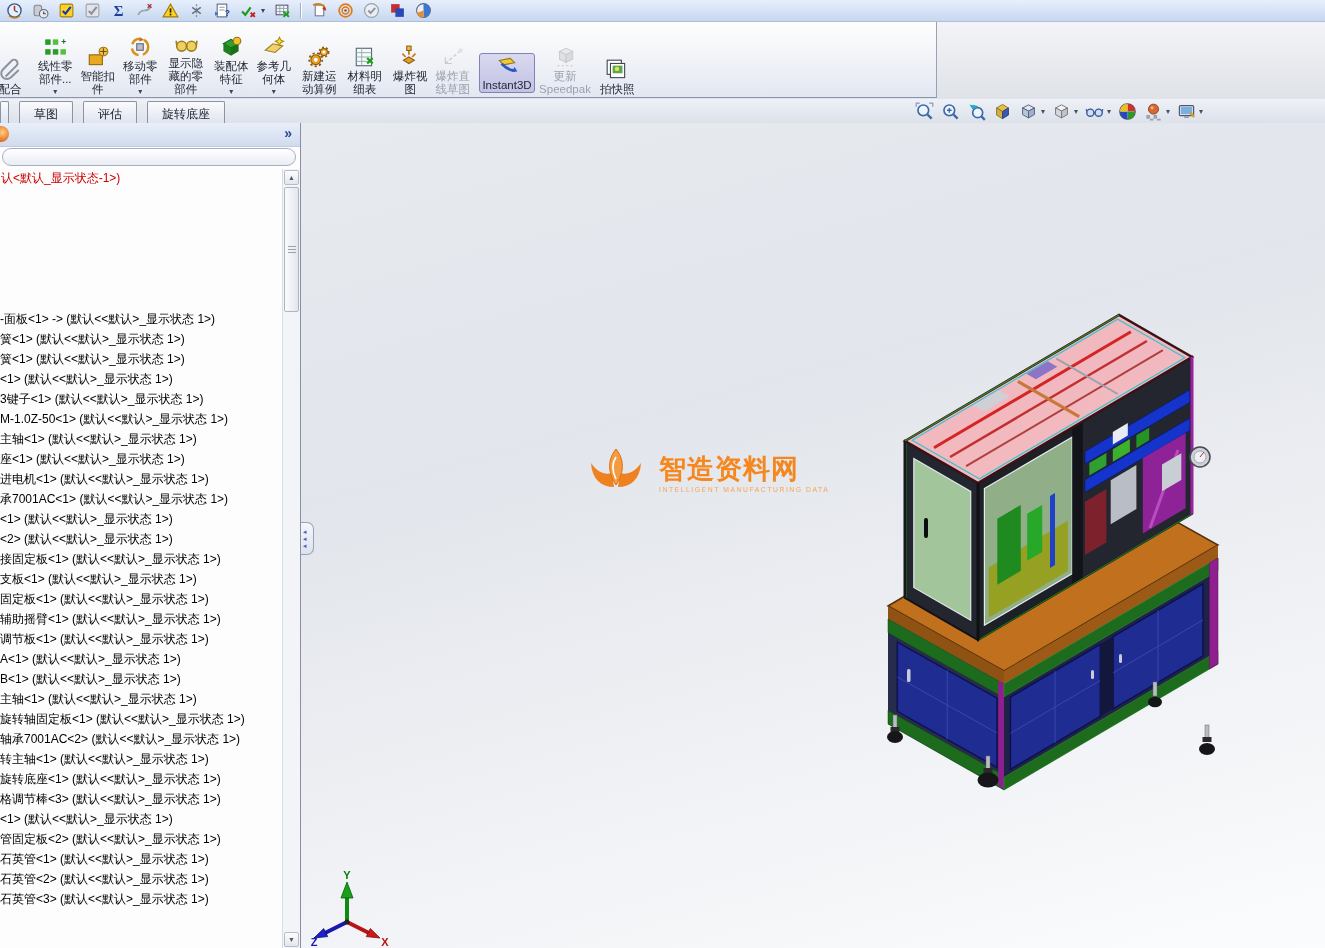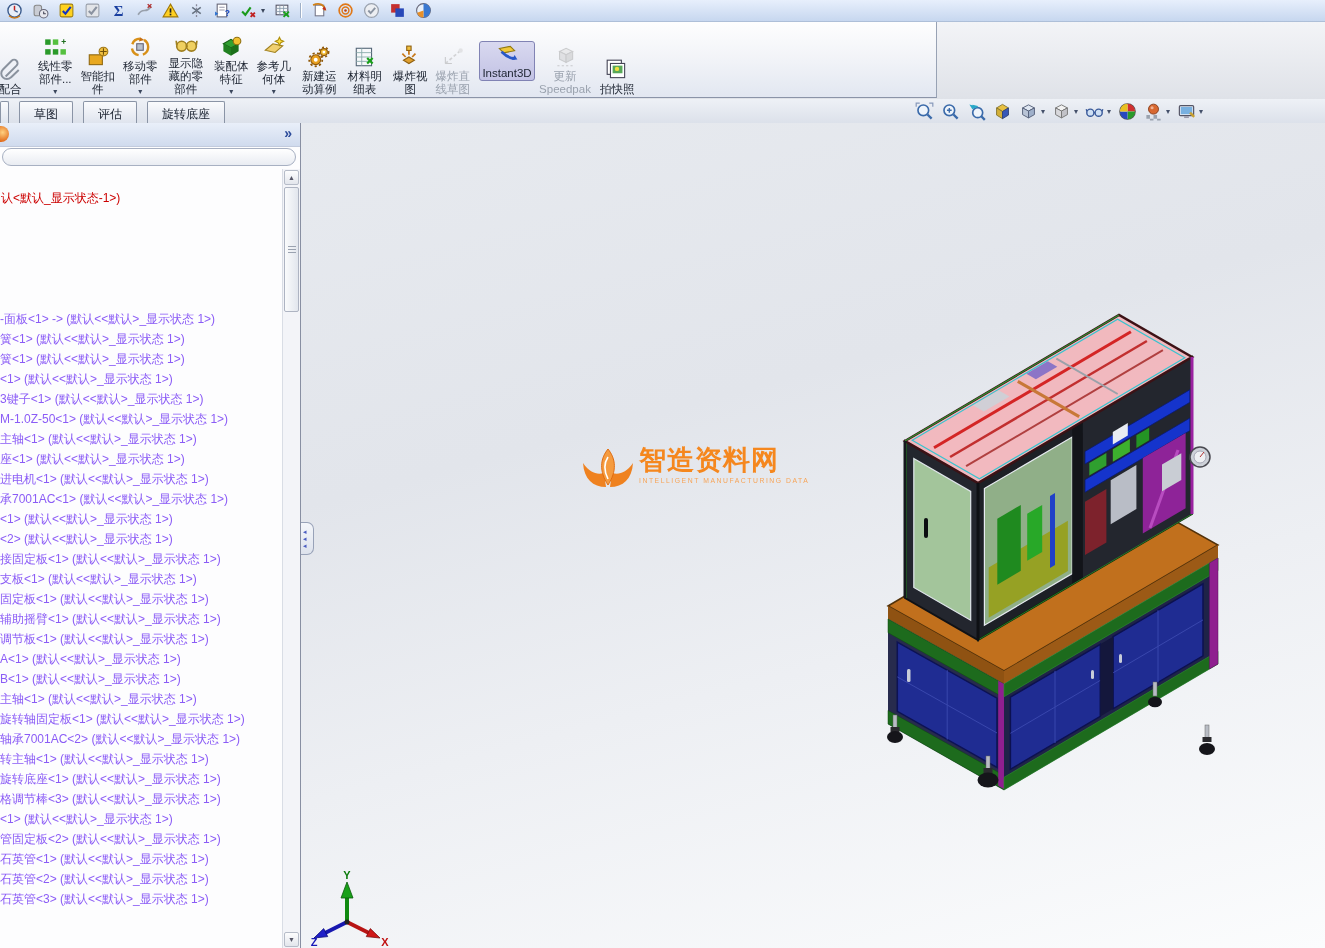--- a/index.html
+++ b/index.html
@@ -22,21 +22,21 @@
     border-right:1px solid #98a2b4;border-bottom:1px solid #8b94a8;
     display:flex;align-items:flex-end;padding-top:4px}
   .rbtn{display:flex;flex-direction:column;align-items:center;justify-content:flex-start;
     padding:3px 3px 0;min-width:42px;max-width:56px;font-size:11.5px;line-height:13px;
     color:#1c2330;text-align:center;border:1px solid transparent;border-radius:3px;box-sizing:border-box}
   .rbtn .ric{width:24px;height:24px;flex:0 0 auto}
   .rbtn .rlabel{margin-top:1px;white-space:pre-line}
   .rbtn .rcaret{font-size:8px;color:#3a465c;line-height:9px;margin-top:1px}
   .rbtn.first{margin-left:-11px}
   .rbtn.active{background:linear-gradient(#d9d9f0,#c2c2e4);border-color:#8183b4;
-    justify-content:center;margin:16px 2px;padding-top:0}
+    justify-content:center;margin:4px 2px;padding-top:0}
   .rbtn.disabled{color:#9aa2ae}
   .rbtn.disabled .ric{opacity:.45;filter:grayscale(1)}
   .rsep{width:1px;margin:4px 1px;background:linear-gradient(#fff,#c2c9d6 50%,#fff)}
 
   
   .tabs-row{position:absolute;left:0;top:99px;width:100%;height:24px;
     background:linear-gradient(#eef1f6,#dce1ea)}
   .tabs{position:absolute;left:0;top:2px;display:flex;gap:10px}
   .tab{height:22px;box-sizing:border-box;padding:4px 14px 0;font-size:12px;color:#1a2230;
     background:linear-gradient(#fafbfd,#dfe4ee);border:1px solid #8a94a6;border-bottom:none;
@@ -50,43 +50,43 @@
   .left-panel{position:absolute;left:0;top:123px;width:301px;height:825px;background:#fdfdfe;
     box-sizing:border-box;border-right:1px solid #888fa2}
   .panel-header{position:absolute;left:0;top:0;width:100%;height:23px;
     background:linear-gradient(#e9eff9,#d0dbee);border-bottom:1px solid #c2cbdd;overflow:hidden}
   .partial-icon{position:absolute;left:-7px;top:3px;width:16px;height:16px;border-radius:50%;
     background:radial-gradient(circle at 60% 40%,#ffd080,#e06818 70%,#903808)}
   .chevron{position:absolute;right:8px;top:2px;color:#2a4a9a;font-weight:bold;font-size:14px;cursor:default}
   .filter-box{position:absolute;left:2px;top:25px;width:294px;height:18px;box-sizing:border-box;
     border:1px solid #a7b0c2;border-radius:9px;background:linear-gradient(#ffffff,#e9ecf2)}
   .tree{position:absolute;left:0;top:46px;right:17px;bottom:0;overflow:hidden;font-size:12px}
-  .tree-root{position:absolute;left:1px;top:21px;color:#cc0000;white-space:nowrap}
+  .tree-root{position:absolute;left:1px;top:1px;color:#cc0000;white-space:nowrap}
   .tree-list{position:absolute;left:0;top:140px;right:0}
-  .tree-item{height:20px;line-height:20px;white-space:nowrap;color:#8b5cf6}
+  .tree-item{height:20px;line-height:20px;white-space:nowrap;color:#000000}
 
   .vscroll{position:absolute;right:0;top:46px;bottom:0;width:17px;background:#f3f4f8;
     border-left:1px solid #d9dde5}
   .vs-btn{position:absolute;left:1px;width:15px;height:15px;box-sizing:border-box;
     background:linear-gradient(#fdfdfe,#e3e6ec);border:1px solid #b6bcc8;border-radius:2px;
     color:#556;font-size:7px;text-align:center;line-height:13px}
   .vs-up{top:1px}.vs-down{bottom:1px}
   .vs-thumb{position:absolute;left:1px;top:18px;width:15px;height:125px;box-sizing:border-box;
     background:linear-gradient(90deg,#fafbfc,#e2e6ed);border:1px solid #aeb4c2;border-radius:2px}
   .vs-grip{position:absolute;left:3px;top:58px;width:8px;height:1px;background:#9aa2b0;
     box-shadow:0 3px 0 #9aa2b0,0 6px 0 #9aa2b0}
 
   
   .viewport{position:absolute;left:301px;top:123px;right:0;bottom:0;
     background:linear-gradient(165deg,#e7eaef 0%,#e2e5eb 35%,#edeff3 62%,#fbfcfd 100%)}
   .flyout{position:absolute;left:0;top:399px;width:13px;height:33px;box-sizing:border-box;
     background:linear-gradient(#f4f6fa,#dde2ec);border:1px solid #98a2b8;border-left:none;
     border-radius:0 7px 7px 0;display:flex;flex-direction:column;justify-content:center;
     padding-left:2px;color:#4a5cc0;font-size:7px;line-height:7px}
-  .watermark{position:absolute;left:278px;top:322px;display:flex;align-items:flex-start;gap:2px}
+  .watermark{position:absolute;left:286px;top:322px;display:flex;align-items:flex-end;gap:14px}
   .wm-logo{width:58px;height:48px}
   .wm-title{font-size:27px;font-weight:bold;color:#f5871e;letter-spacing:1px;line-height:30px}
   .wm-sub{font-size:6.8px;color:#f7a457;letter-spacing:1.55px;margin-top:2px}
   .machine{position:absolute;left:559px;top:177px;width:380px;height:500px}
   .triad{position:absolute;left:8px;top:747px;width:84px;height:80px}
 </style>
 </head>
 <body>
 
 <div id="screen">

